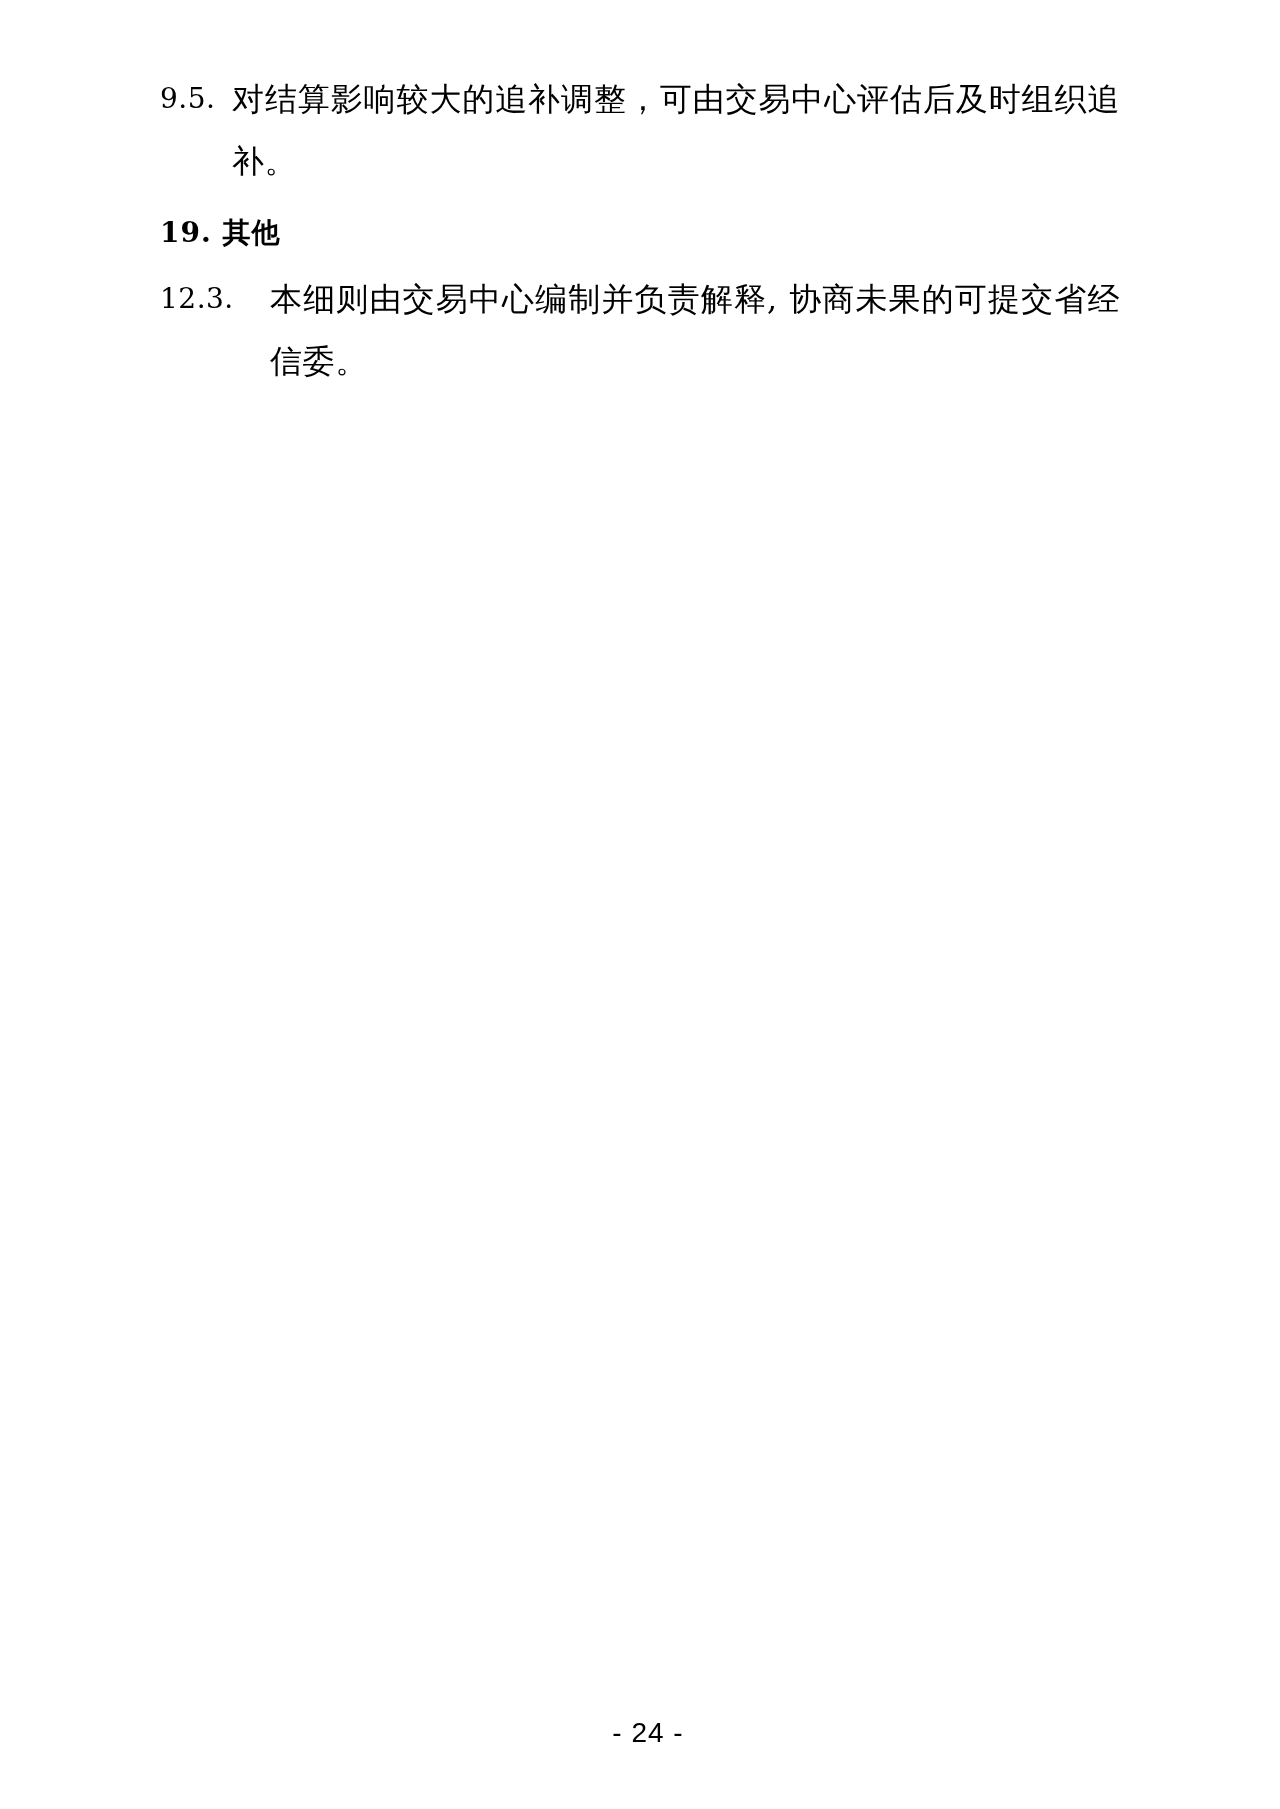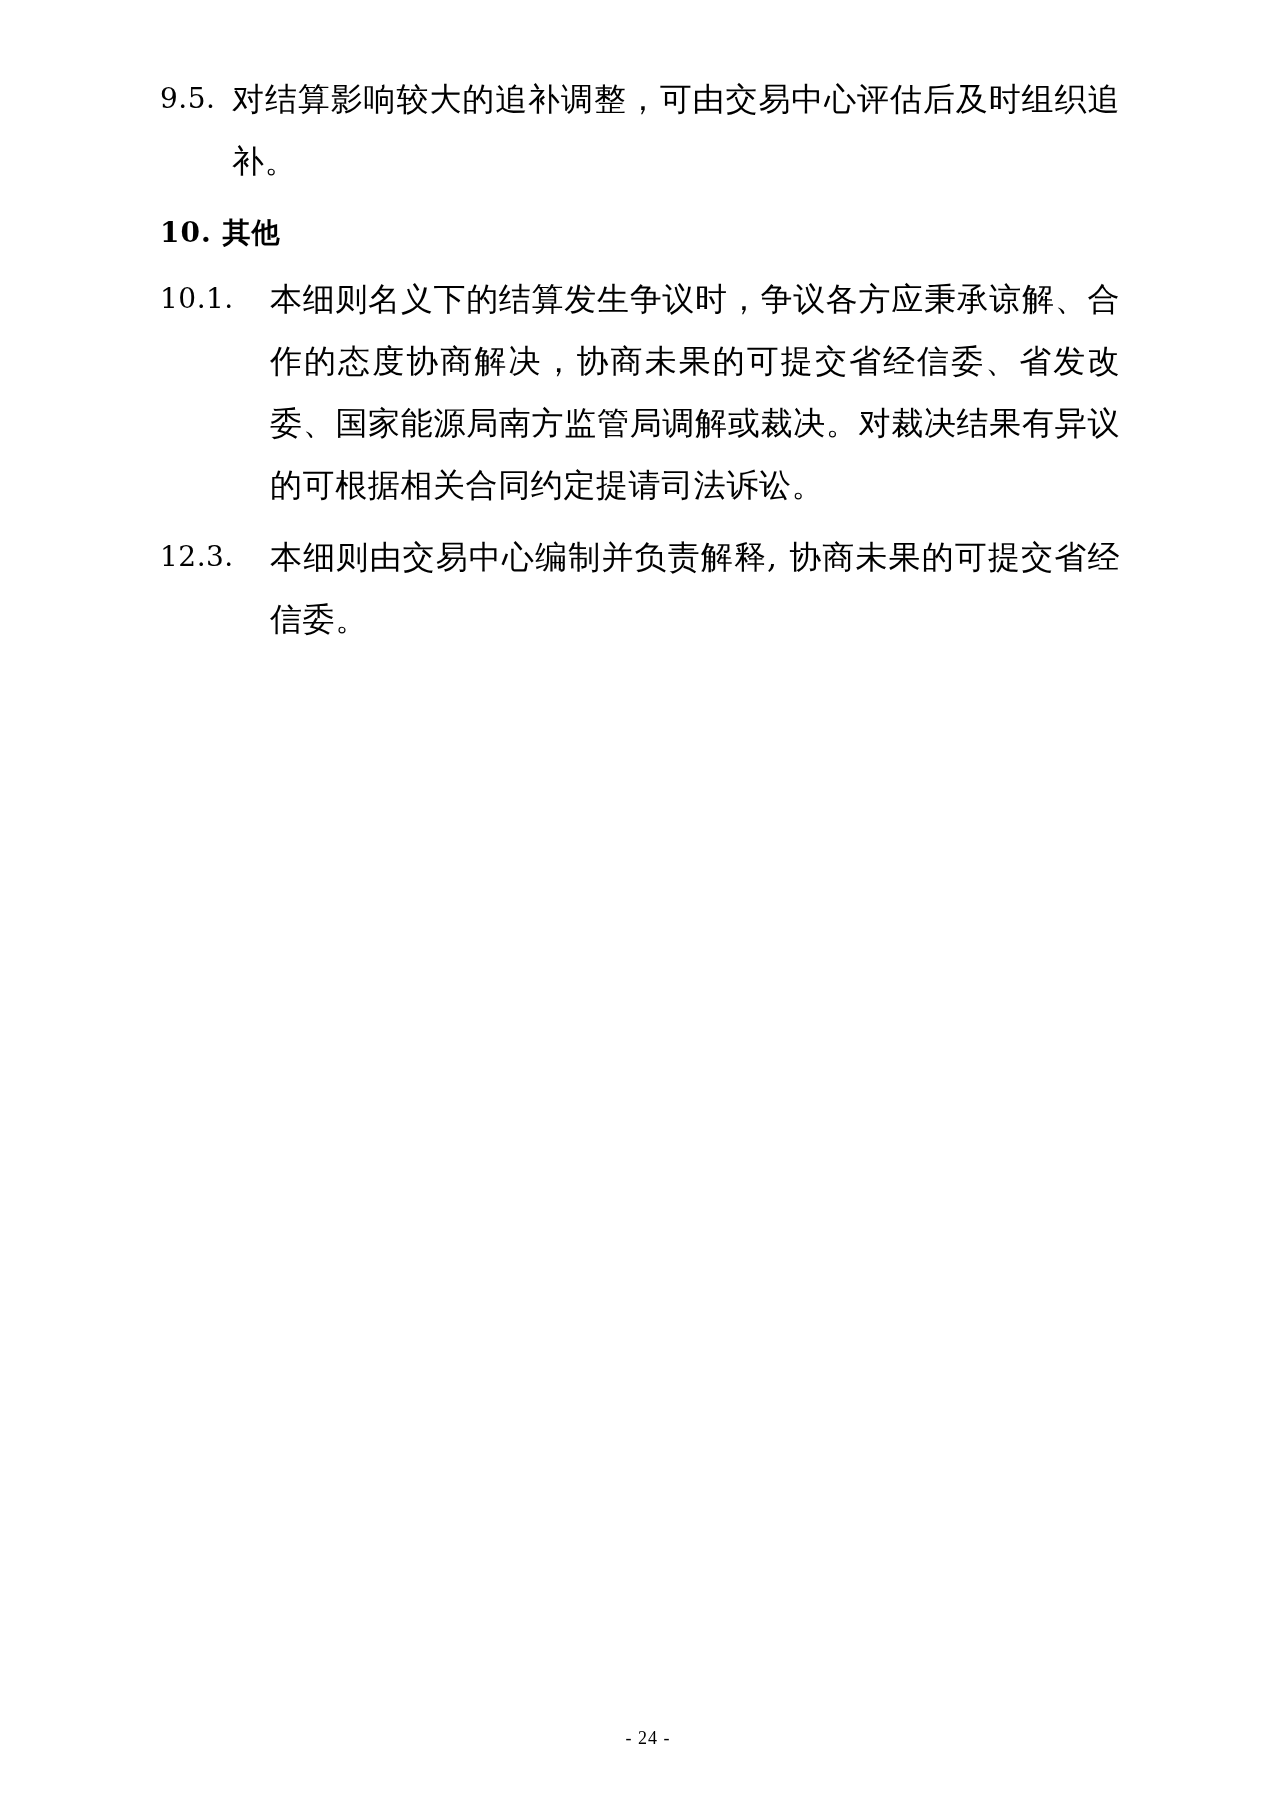--- a/index.html
+++ b/index.html
@@ -65,42 +65,38 @@
   
   .c10 .clause-num { width: 110px; }
   .c10 .clause-text { }
 
   .page-number {
     position: absolute;
     left: 16px;
     right: 0;
     bottom: 60px;
     text-align: center;
-    font-size: 18px;
-    font-family: Liberation Serif, serif;
+    font-size: 28px;
+    font-family: Liberation Sans, sans-serif;
     letter-spacing: 1px;
   }
 </style>
 </head>
 <body>
 
 <div class="page">
   <div class="doc-body">
 
     <div class="clause c95">
       <div class="clause-num">9.5.</div>
       <div class="clause-text">对结算影响较大的追补调整，可由交易中心评估后及时组织追补。</div>
     </div>
 
-    <div class="section-head">10. 其他</div>
+    <div class="section-head">19. 其他</div>
 
-    <div class="clause c10">
-      <div class="clause-num">10.1.</div>
-      <div class="clause-text">本细则名义下的结算发生争议时，争议各方应秉承谅解、合作的态度协商解决，协商未果的可提交省经信委、省发改委、国家能源局南方监管局调解或裁决。对裁决结果有异议的可根据相关合同约定提请司法诉讼。</div>
-    </div>
 
     <div class="clause c10">
       <div class="clause-num">12.3.</div>
       <div class="clause-text">本细则由交易中心编制并负责解释, 协商未果的可提交省经信委。</div>
     </div>
 
   </div>
 
   <div class="page-number">- 24 -</div>
 </div>

